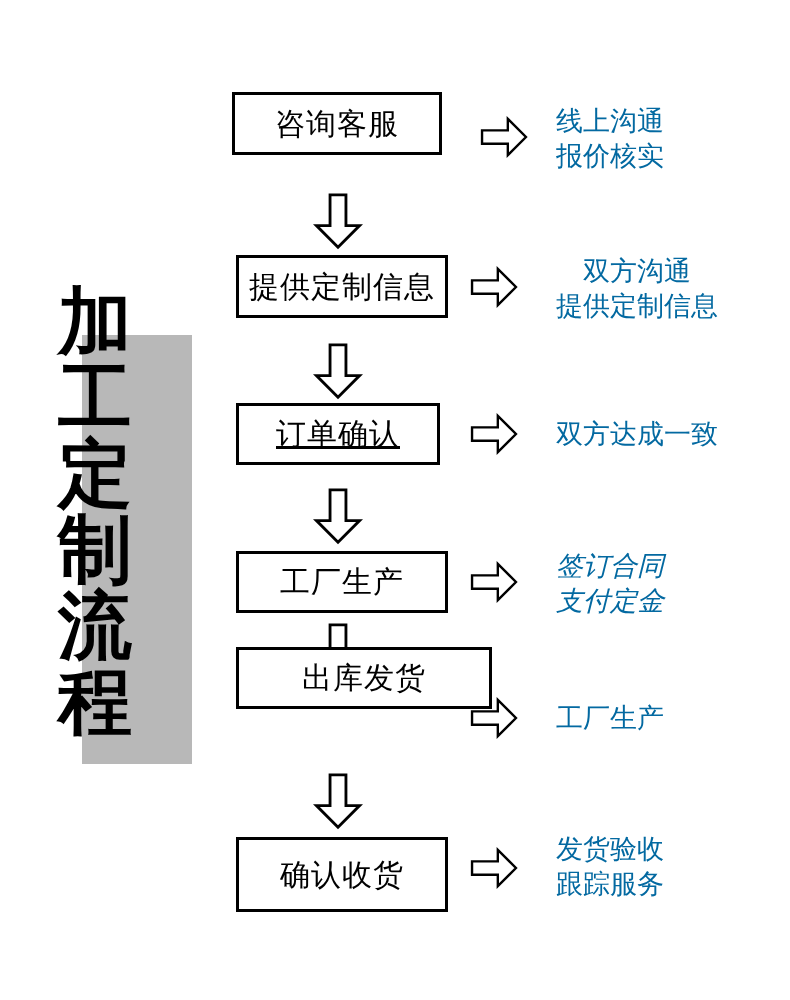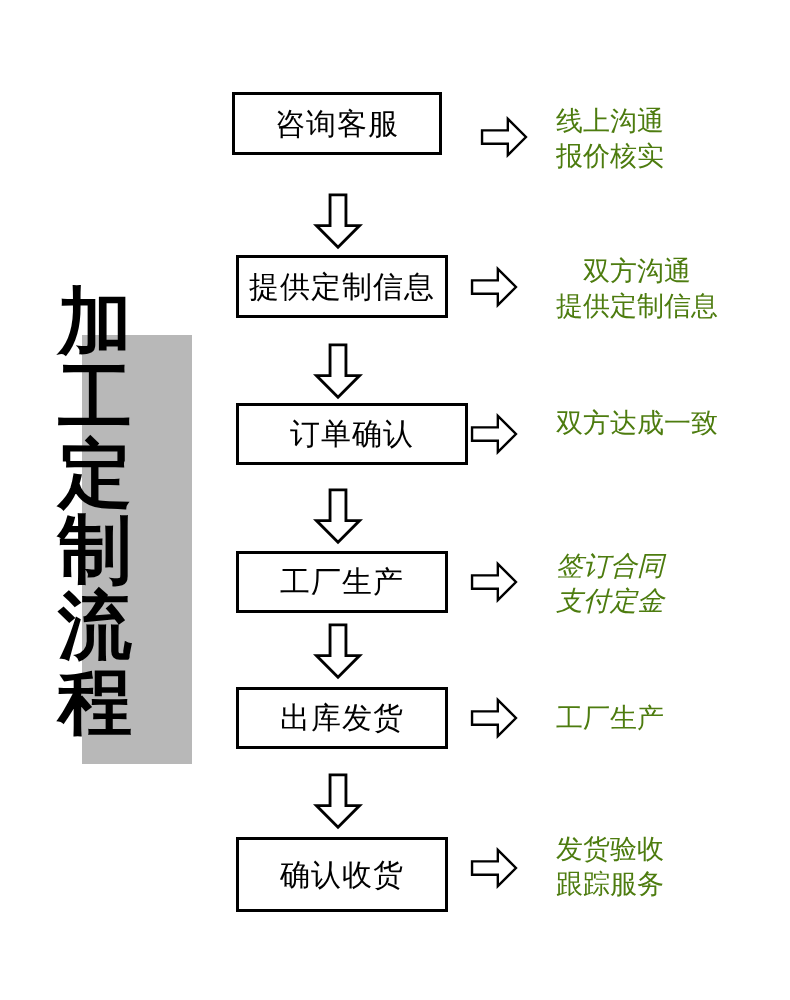--- a/index.html
+++ b/index.html
@@ -59,21 +59,21 @@
     color: #000000;
     white-space: nowrap;
   }
 
   
   .note {
     position: absolute;
     left: 556px;
     font-size: 27px;
     line-height: 35px;
-    color: #4d7c0f;
+    color: #0369a1;
     white-space: pre-line;
   }
 
   
   .arrow-right {
     position: absolute;
   }
   .arrow-down {
     position: absolute;
   }
@@ -125,50 +125,50 @@
           <path class="arrow-shape" d="M4 30 L58 30 L58 6 L96 44 L58 82 L58 58 L4 58 Z"></path>
         </svg>
       </div>
       <div class="note" style="top: 254px; text-align: center;">双方沟通
 提供定制信息</div>
       <div class="arrow-down" style="left: 313px; top: 340px;">
         <svg width="50" height="62" viewBox="0 0 88 100">
           <path class="arrow-shape" d="M30 4 L58 4 L58 58 L82 58 L44 96 L6 58 L30 58 Z"></path>
         </svg>
       </div>
-      <div class="step-box" style="left: 236px; top: 403px; width: 232px; height: 62px;">
+      <div class="step-box" style="left: 236px; top: 403px; width: 204px; height: 62px; text-decoration: underline;">
         <span class="step-label">订单确认</span>
       </div>
       <div class="arrow-right" style="left: 470px; top: 413px;">
         <svg width="48" height="42" viewBox="0 0 100 88">
           <path class="arrow-shape" d="M4 30 L58 30 L58 6 L96 44 L58 82 L58 58 L4 58 Z"></path>
         </svg>
       </div>
-      <div class="note" style="top: 406px;">双方达成一致</div>
+      <div class="note" style="top: 417px;">双方达成一致</div>
       <div class="arrow-down" style="left: 313px; top: 487px;">
         <svg width="50" height="58" viewBox="0 0 88 100">
           <path class="arrow-shape" d="M30 4 L58 4 L58 58 L82 58 L44 96 L6 58 L30 58 Z"></path>
         </svg>
       </div>
       <div class="step-box" style="left: 236px; top: 551px; width: 212px; height: 62px;">
         <span class="step-label">工厂生产</span>
       </div>
       <div class="arrow-right" style="left: 470px; top: 561px;">
         <svg width="48" height="42" viewBox="0 0 100 88">
           <path class="arrow-shape" d="M4 30 L58 30 L58 6 L96 44 L58 82 L58 58 L4 58 Z"></path>
         </svg>
       </div>
       <div class="note" style="top: 549px; font-style: italic;">签订合同
 支付定金</div>
       <div class="arrow-down" style="left: 313px; top: 622px;">
         <svg width="50" height="58" viewBox="0 0 88 100">
           <path class="arrow-shape" d="M30 4 L58 4 L58 58 L82 58 L44 96 L6 58 L30 58 Z"></path>
         </svg>
       </div>
-      <div class="step-box" style="left: 236px; top: 687px; width: 212px; height: 62px;">
+      <div class="step-box" style="left: 236px; top: 647px; width: 256px; height: 62px;">
         <span class="step-label">出库发货</span>
       </div>
       <div class="arrow-right" style="left: 470px; top: 697px;">
         <svg width="48" height="42" viewBox="0 0 100 88">
           <path class="arrow-shape" d="M4 30 L58 30 L58 6 L96 44 L58 82 L58 58 L4 58 Z"></path>
         </svg>
       </div>
       <div class="note" style="top: 701px;">工厂生产</div>
       <div class="arrow-down" style="left: 313px; top: 772px;">
         <svg width="50" height="58" viewBox="0 0 88 100">

